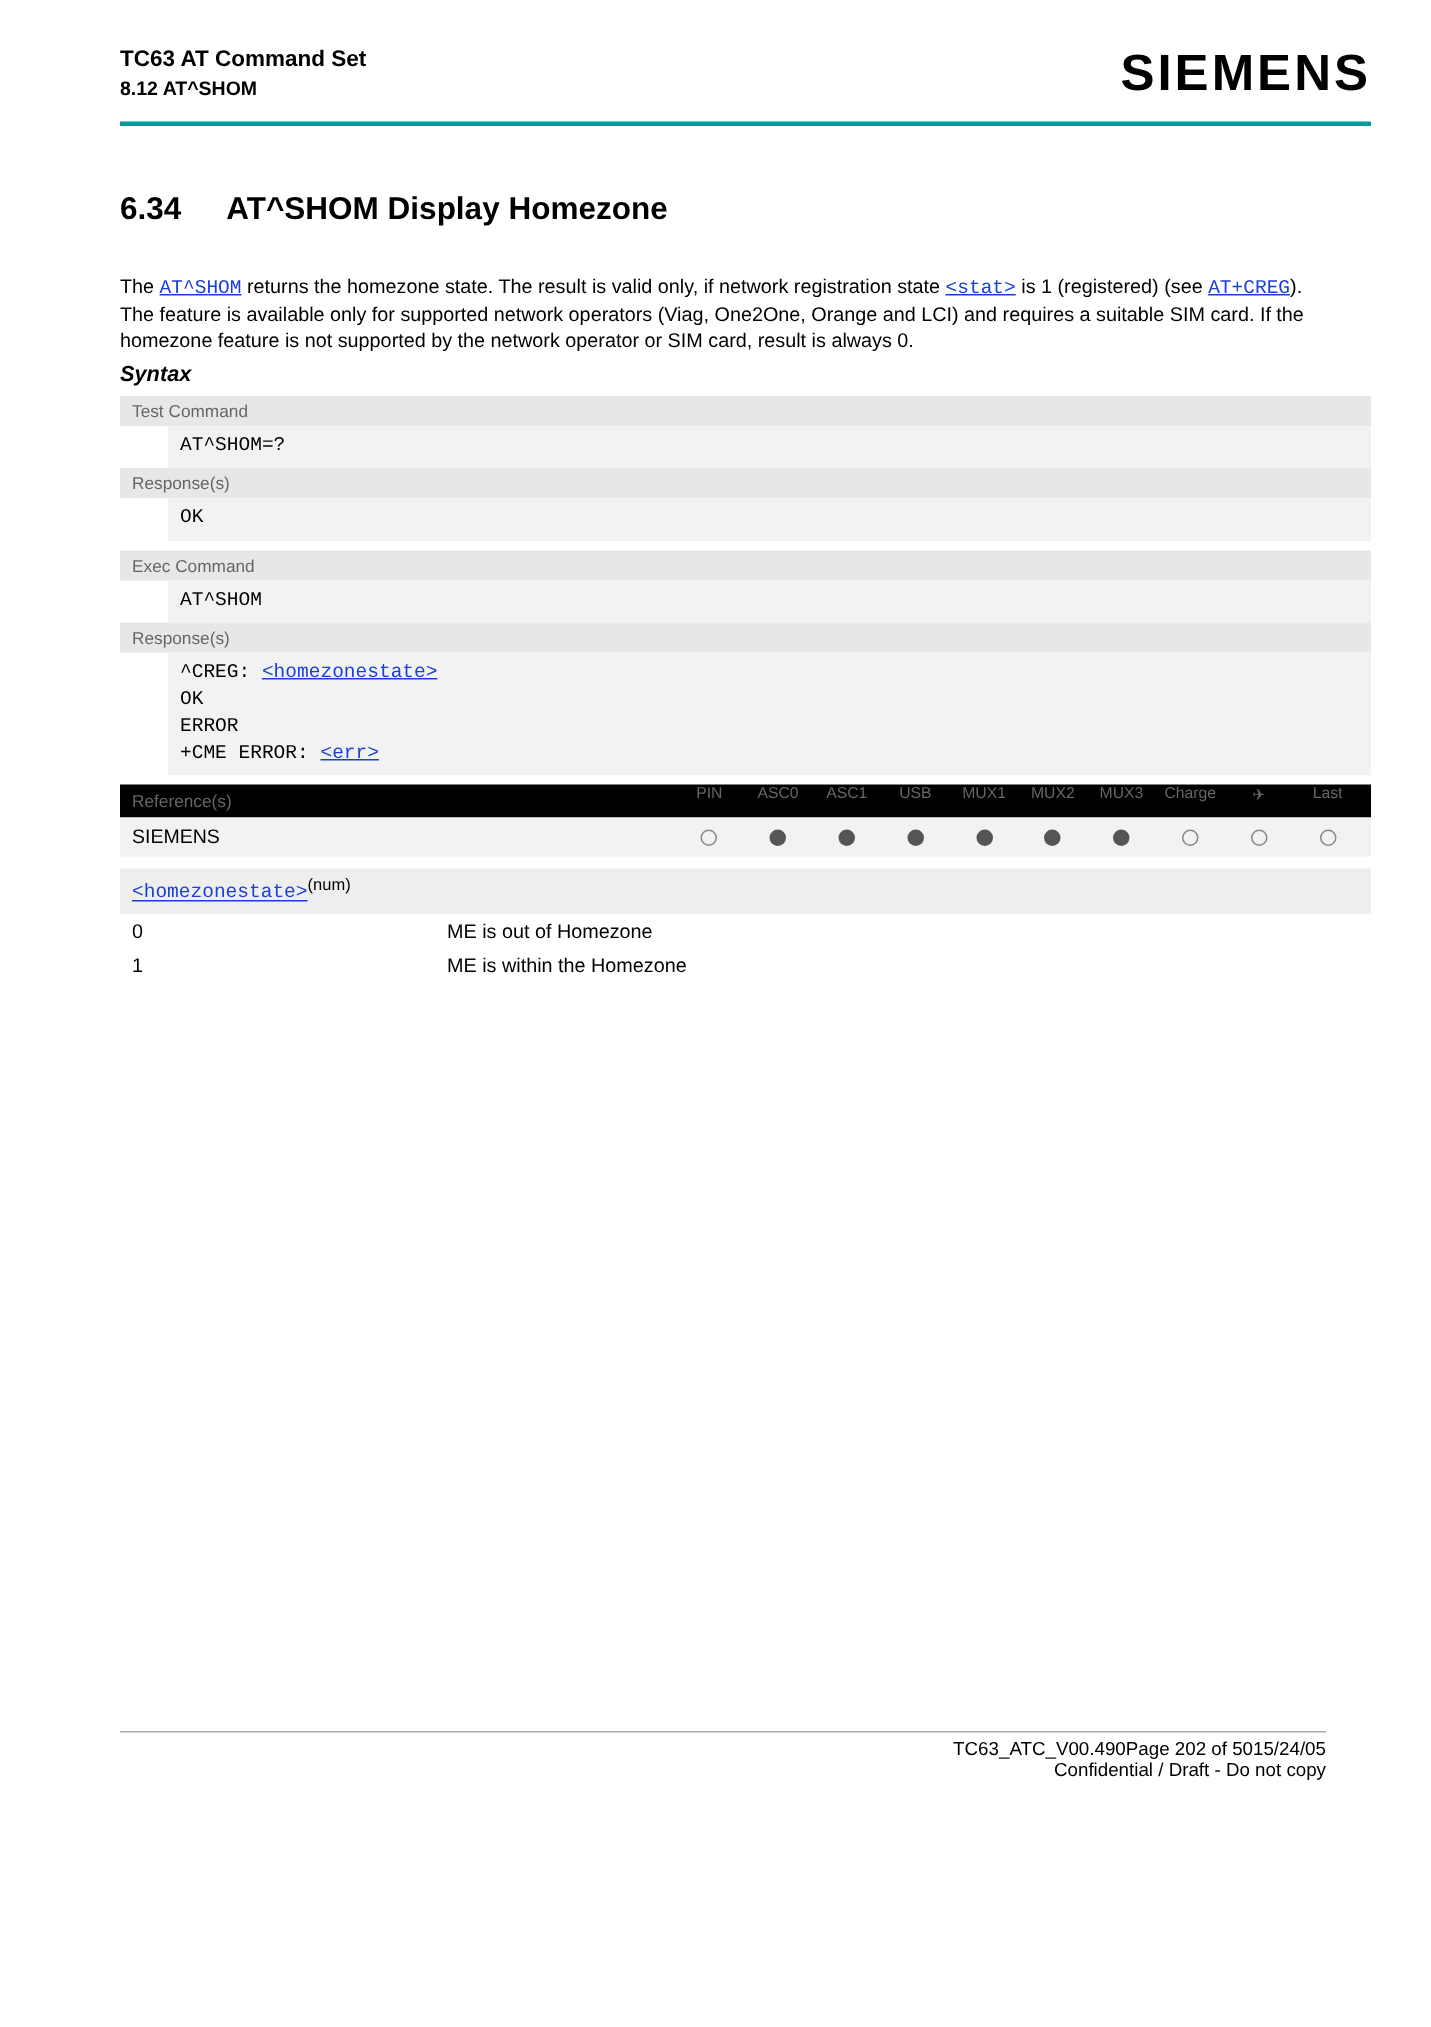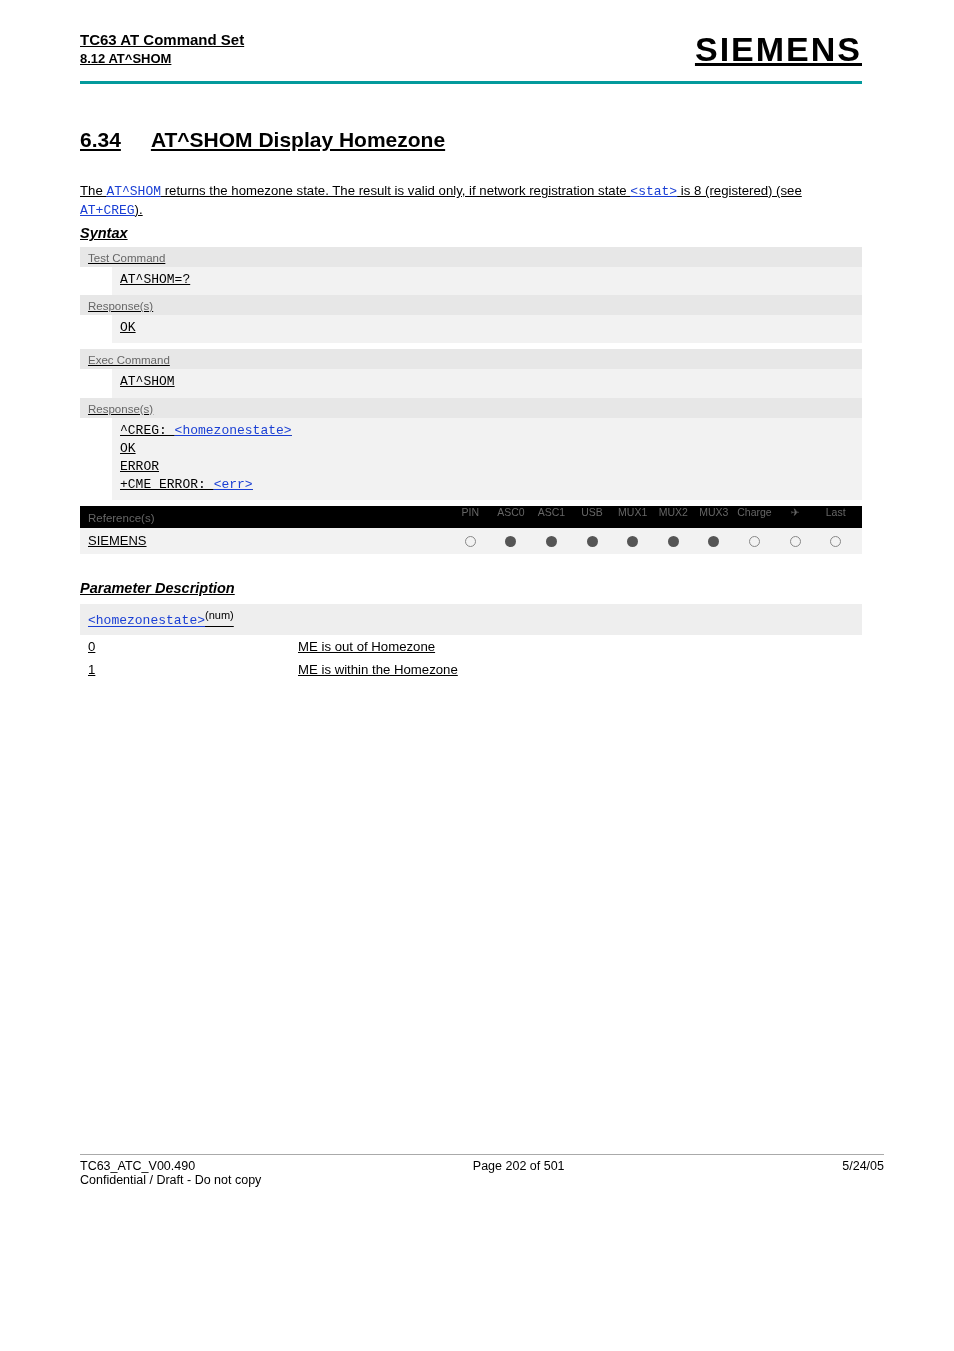--- a/index.html
+++ b/index.html
@@ -1,17 +1,17 @@
 <!DOCTYPE html>
 <html><head>
 <meta charset="utf-8">
 <style>
   * { box-sizing: border-box; margin: 0; padding: 0; }
   html, body { width: 954px; height: 1351px; background: #fff; font-family: Arial, Helvetica, sans-serif; color: #000; }
-  .page { width: 954px; height: 1215px; position: relative; padding: 30px 92px 0 80px; text-decoration: underline; }
+  .page { width: 954px; height: 1215px; position: relative; padding: 30px 40px 0 80px; }
   .header-row { display: flex; justify-content: space-between; align-items: flex-start; }
   .hdr-left { font-size: 15px; line-height: 1.35; }
   .hdr-title { font-weight: bold; }
   .hdr-sub { font-weight: bold; font-size: 13px; }
   .brand { font-weight: 900; font-size: 34px; letter-spacing: 2px; color: #000; font-family: Arial, sans-serif; }
   .hr1 { border: none; border-top: 3px solid #049a9c; margin-top: 12px; }
   .section-heading { margin-top: 44px; font-size: 21px; font-weight: bold; display: flex; gap: 30px; }
   .intro { margin-top: 30px; font-size: 13.2px; line-height: 1.35; }
   .link { color: #1a3fd4; font-family: "Courier New", monospace; font-size: 13px; }
   .syntax-label { margin-top: 6px; font-weight: bold; font-style: italic; font-size: 14.5px; }
@@ -30,21 +30,21 @@
   .dot-f { width: 11px; height: 11px; border-radius: 50%; background: #555; display: inline-block; }
   .dot-o { width: 11px; height: 11px; border-radius: 50%; border: 1.6px solid #888; display: inline-block; }
   .valrow .cols > span { display: flex; justify-content: center; flex: 1; }
   .param-label { margin-top: 26px; font-weight: bold; font-style: italic; font-size: 14.5px; }
   .param-head { background: #eeeeee; padding: 5px 8px 6px; margin-top: 8px; font-family: "Courier New", monospace; font-size: 13px; color: #1a3fd4; }
   .param-head sup { color: #000; font-family: Arial, sans-serif; font-size: 11px; }
   .param-row { display: flex; font-size: 13.2px; padding: 4px 8px; }
   .param-row .k { width: 210px; }
   .footer { position: absolute; left: 80px; right: 70px; bottom: 28px; }
   .fr-line { border: none; border-top: 1px solid #aaa; margin-bottom: 4px; }
-  .fr-row { display: flex; justify-content: space-between; font-size: 12.5px; }
+  .fr-row { display: flex; justify-content: flex-end; font-size: 12.5px; }
 </style>
 </head>
 <body>
 
 <div class="page">
 
   <div class="header-row">
     <div class="hdr-left">
       <div class="hdr-title">TC63 AT Command Set</div>
       <div class="hdr-sub">8.12 AT^SHOM</div>
@@ -52,21 +52,22 @@
     <div class="brand">SIEMENS</div>
   </div>
   <hr class="hr1">
 
   <div class="section-heading">
     <span>6.34</span>
     <span>AT^SHOM   Display Homezone</span>
   </div>
 
   <div class="intro">
-    <span>The </span><a class="link" href="#">AT^SHOM</a><span> returns the homezone state. The result is valid only, if network registration state </span><a class="link" href="#">&lt;stat&gt;</a><span> is 8 (registered) (see </span><a class="link" href="#">AT+CREG</a><span>).</span>
+    <span>The </span><a class="link" href="#">AT^SHOM</a><span> returns the homezone state. The result is valid only, if network registration state </span><a class="link" href="#">&lt;stat&gt;</a><span> is 1 (registered) (see </span><a class="link" href="#">AT+CREG</a><span>).</span>
+    <div>The feature is available only for supported network operators (Viag, One2One, Orange and LCI) and requires a suitable SIM card. If the homezone feature is not supported by the network operator or SIM card, result is always 0.</div>
   </div>
 
   <div class="syntax-label">Syntax</div>
 
   <div class="block">
     <div class="bar">Test Command</div>
     <div class="codecell"><span class="pline">AT^SHOM=?</span></div>
     <div class="bar">Response(s)</div>
     <div class="codecell"><span class="pline">OK</span></div>
 
@@ -129,21 +130,20 @@
         <span>
             <i class="dot-o"></i>
           </span>
         <span>
             <i class="dot-o"></i>
           </span>
       </div>
     </div>
   </div>
 
-  <div class="param-label">Parameter Description</div>
   <div class="param-head">
     <a href="#" class="link">&lt;homezonestate&gt;</a><sup>(num)</sup>
   </div>
   <div class="param-row">
     <div class="k">0</div>
     <div>ME is out of Homezone</div>
   </div>
   <div class="param-row">
     <div class="k">1</div>
     <div>ME is within the Homezone</div>

